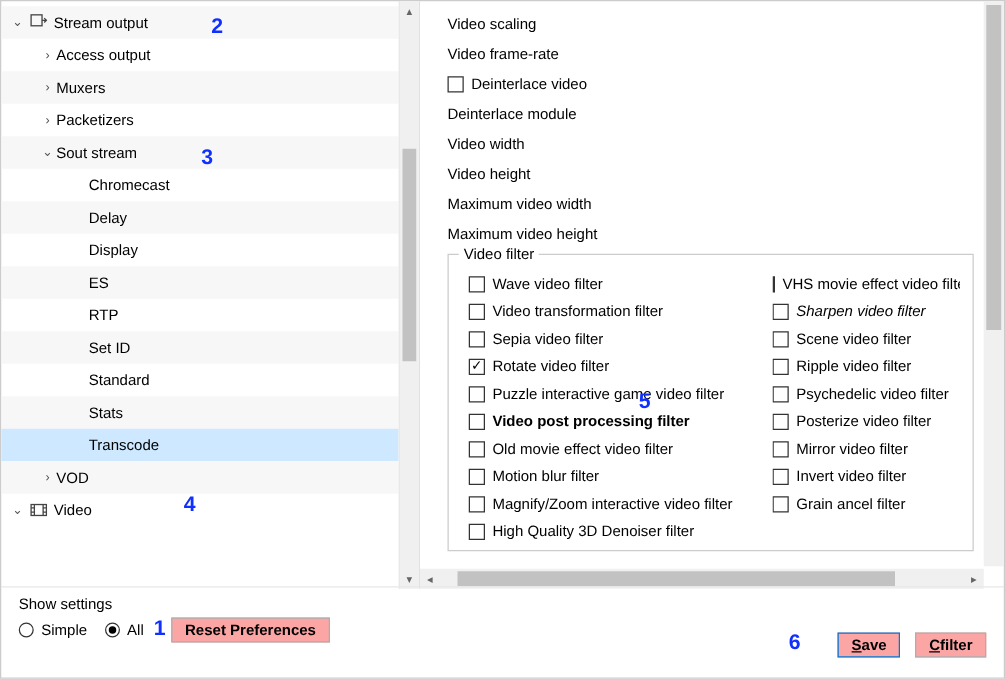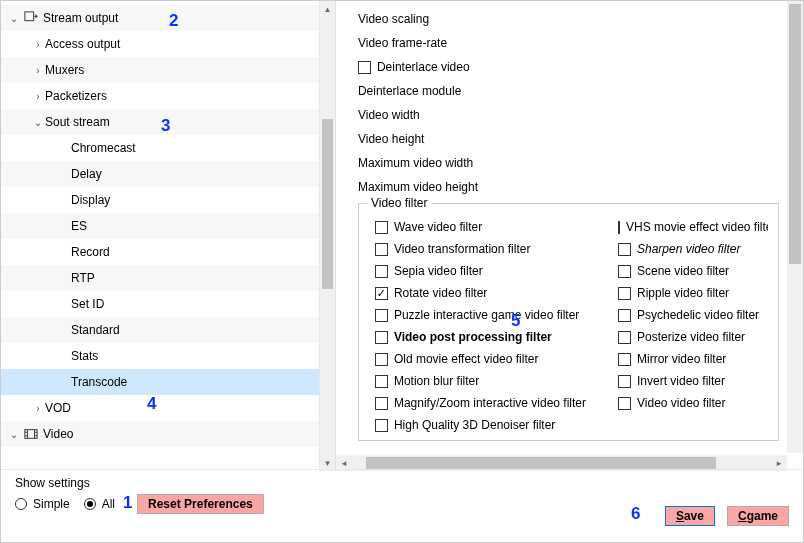--- a/index.html
+++ b/index.html
@@ -84,23 +84,20 @@
       <div class="row ind3">
           <span class="lbl">Delay</span>
         </div>
       <div class="row ind3">
           <span class="lbl">Display</span>
         </div>
       <div class="row ind3">
           <span class="lbl">ES</span>
         </div>
       <div class="row ind3">
-          <span class="lbl">Record</span>
-        </div>
-      <div class="row ind3">
           <span class="lbl">RTP</span>
         </div>
       <div class="row ind3">
           <span class="lbl">Set ID</span>
         </div>
       <div class="row ind3">
           <span class="lbl">Standard</span>
         </div>
       <div class="row ind3">
           <span class="lbl">Stats</span>
@@ -230,21 +227,21 @@
             <div class="opt">
               <span class="chk"></span>
               <span style="white-space: nowrap;">Mirror video filter</span>
             </div>
             <div class="opt">
               <span class="chk"></span>
               <span style="white-space: nowrap;">Invert video filter</span>
             </div>
             <div class="opt">
               <span class="chk"></span>
-              <span style="white-space: nowrap;">Video video filter</span>
+              <span style="white-space: nowrap;">Grain ancel filter</span>
             </div>
           </div>
       </div>
     </div>
 
     <div class="right-scroll-v">
         <div class="thumb"></div>
       </div>
     <div class="right-scroll-h">
       <div class="arrow l">◂</div>
@@ -260,21 +257,21 @@
     <span class="radio"></span>
     <span>Simple</span>
     <span style="width:6px"></span>
     <span class="radio checked"></span>
     <span>All</span>
     <span style="width:14px"></span>
     <span class="btn">Reset Preferences</span>
   </div>
   <div class="right-btns">
     <span class="btn primary"><u>S</u><span>ave</span></span>
-    <span class="btn"><u>C</u><span>game</span></span>
+    <span class="btn"><u>C</u><span>filter</span></span>
   </div>
 </div>
 
 <div class="num-badge" style="left:122px; top:492px;">1</div>
 <div class="num-badge" style="left:168px; top:10px;">2</div>
 <div class="num-badge" style="left:160px; top:115px;">3</div>
 <div class="num-badge" style="left:146px; top:393px;">4</div>
 <div class="num-badge" style="left:510px; top:310px;">5</div>
 <div class="num-badge" style="left:630px; top:503px;">6</div>
 

